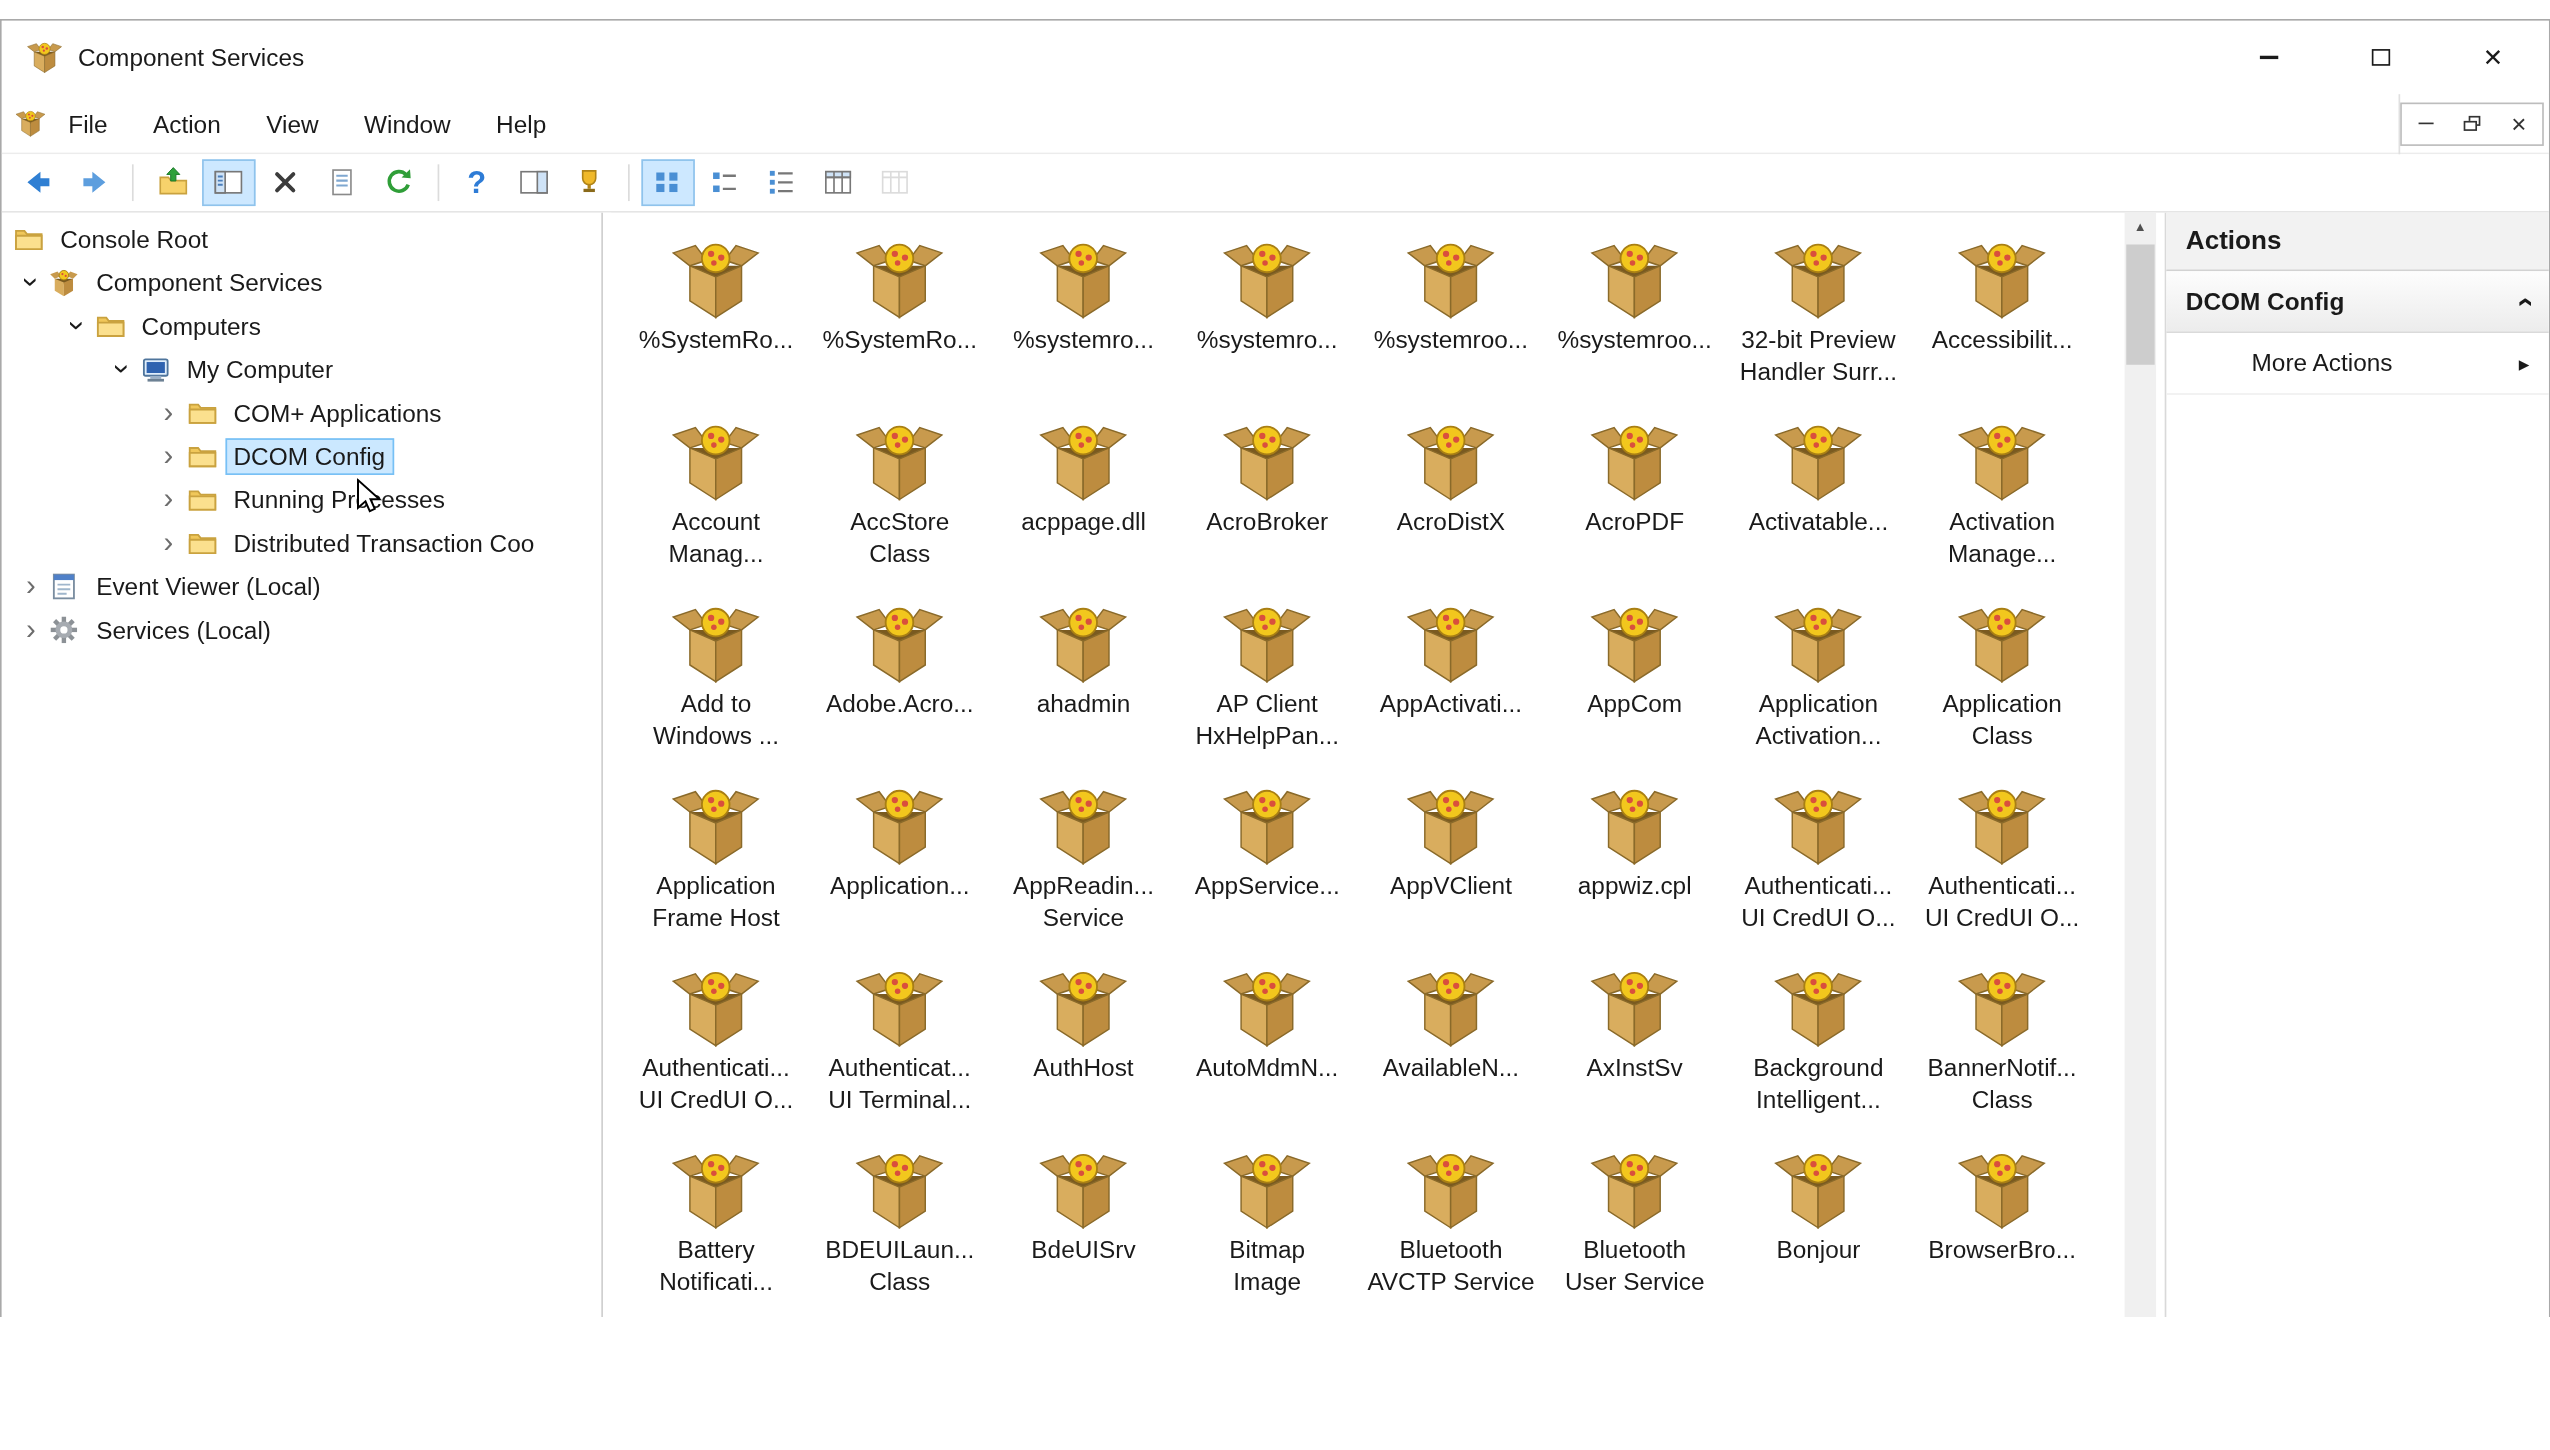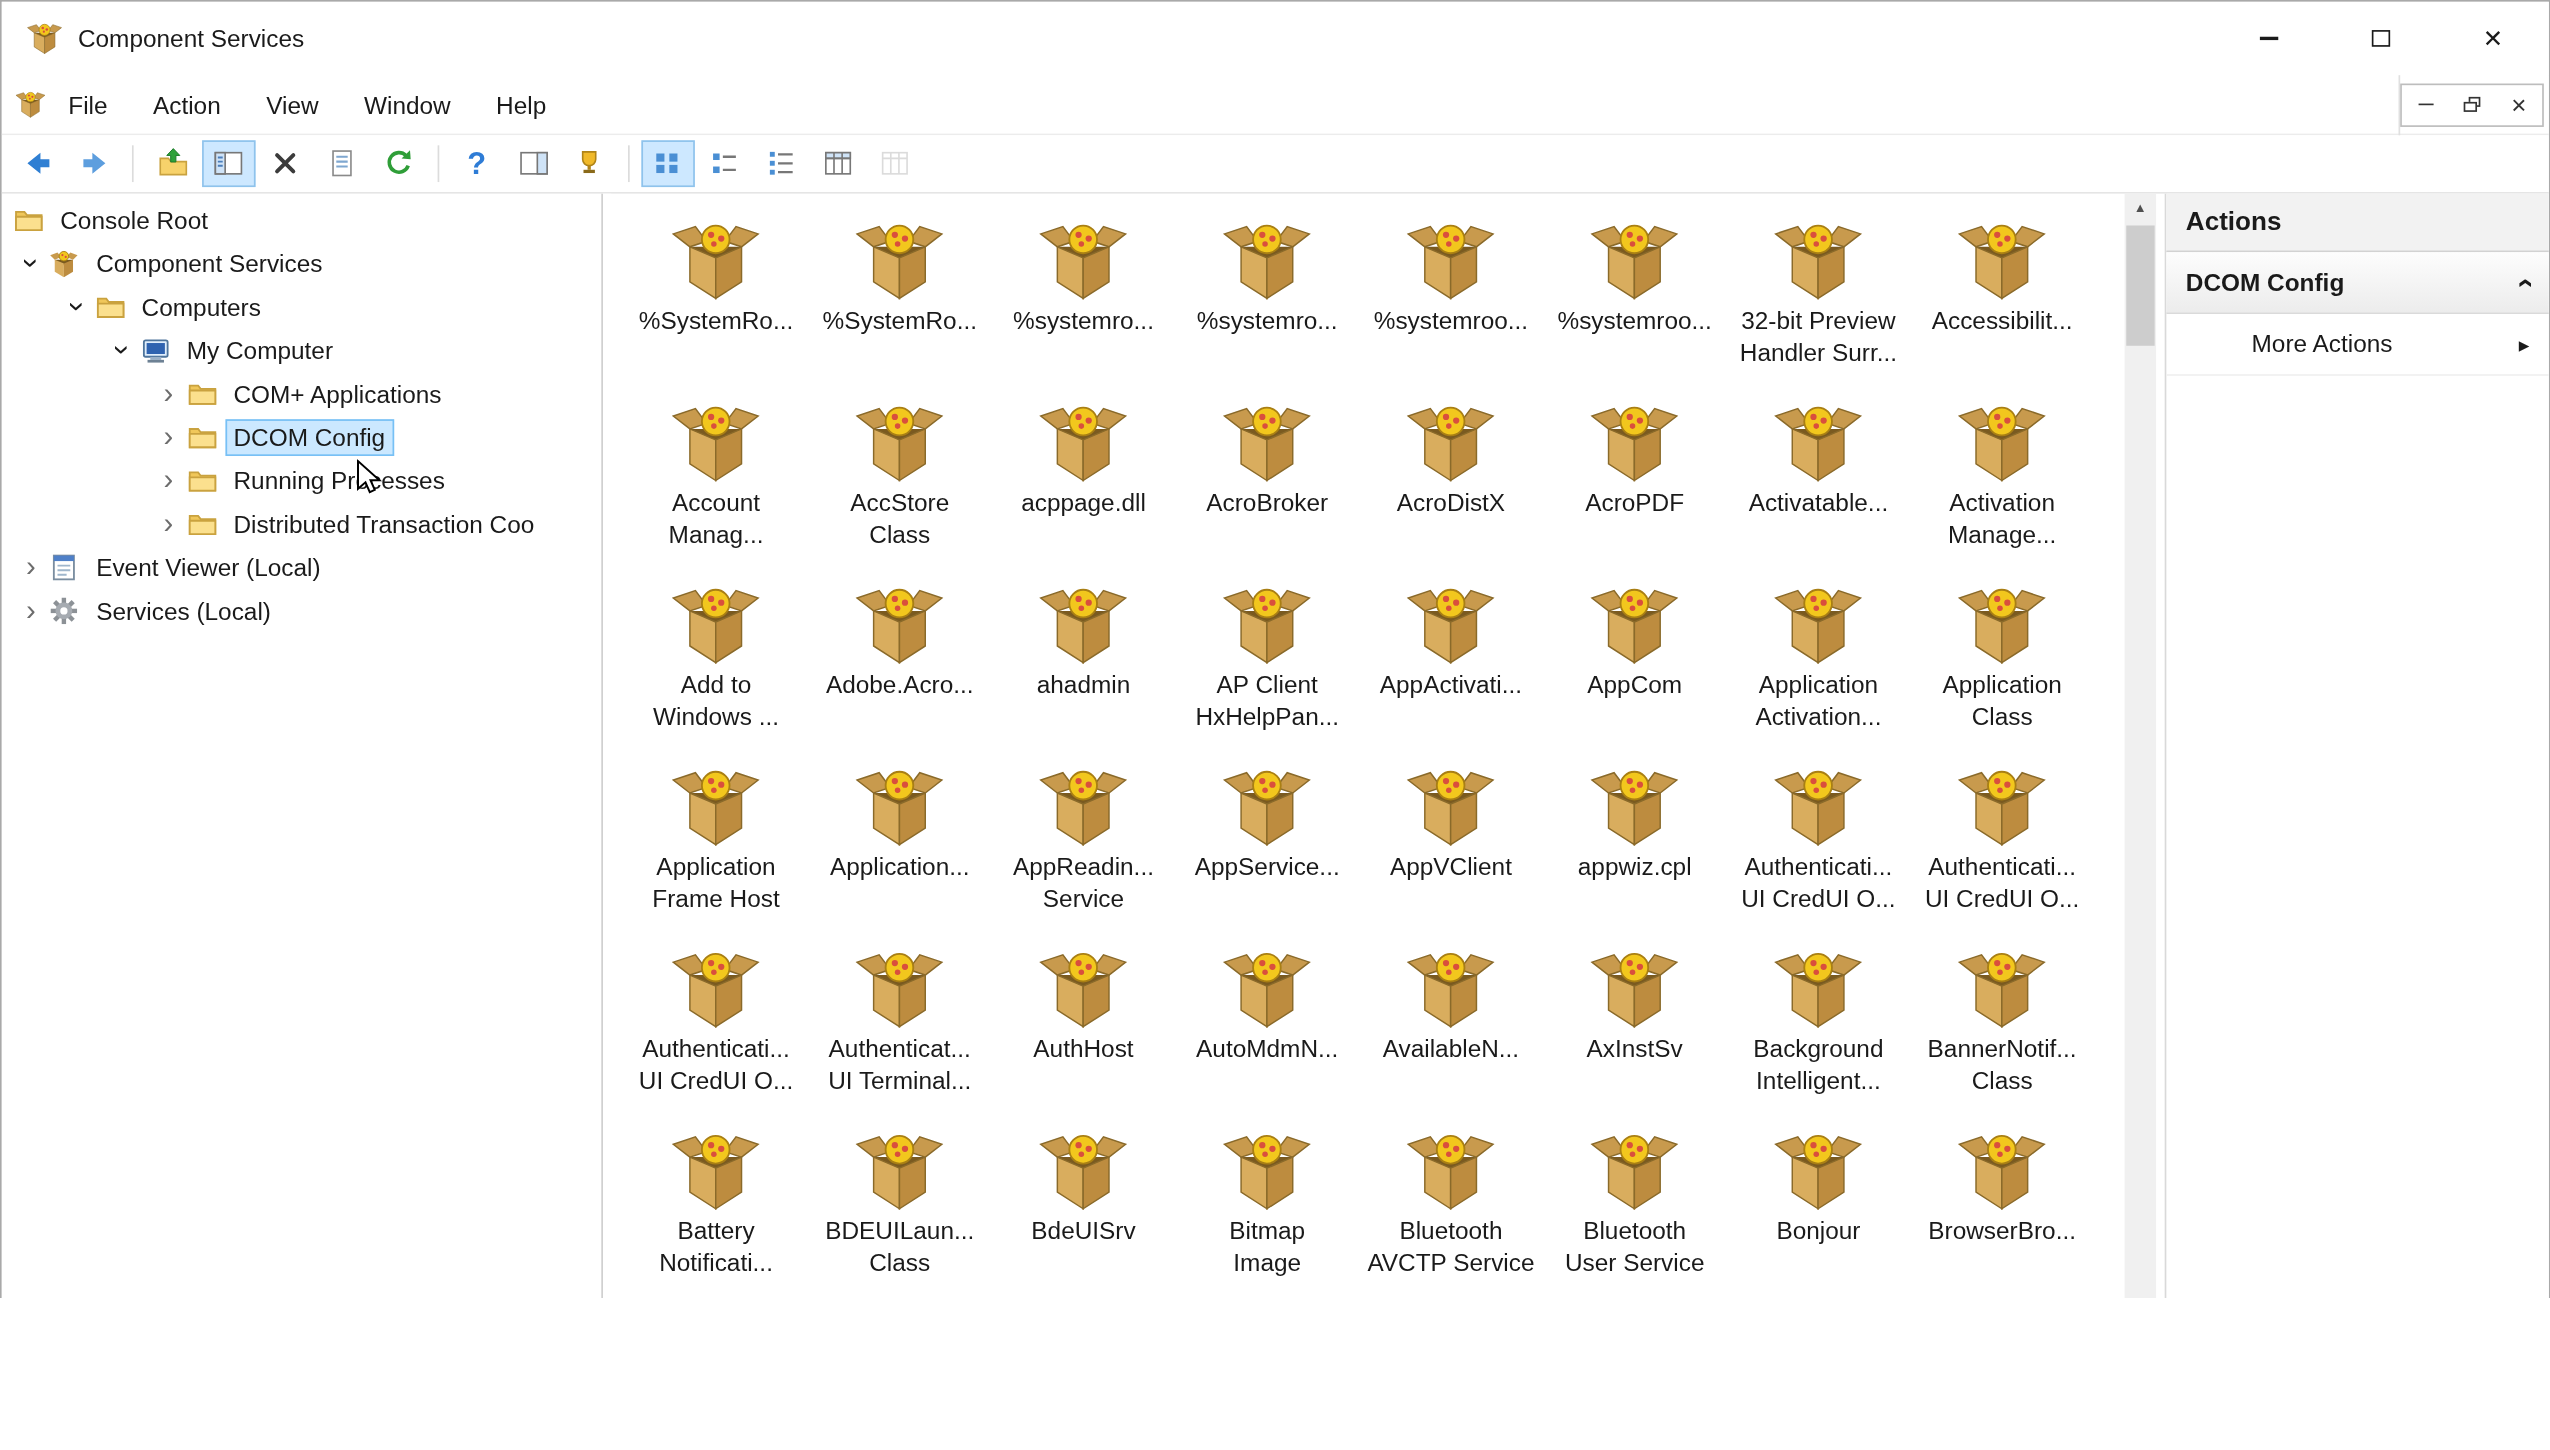--- a/index.html
+++ b/index.html
@@ -1,17 +1,17 @@
 <!DOCTYPE html>
 <html><head>
 <meta charset="utf-8">
 <style>
   * { box-sizing: border-box; margin: 0; padding: 0; }
   html,body { width:2550px; height:1451px; overflow:hidden; background:#fff; }
-  #viewport { width:2550px; height:1298px; overflow:hidden; }
+  #viewport { width:2550px; height:1298px; overflow:hidden;margin-top:19px; }
   #app {
     width:1527px; height:869px;
     transform:scale(1.67028); transform-origin:0 0;
     font-family:"Liberation Sans","DejaVu Sans",sans-serif;
     color:#1a1a1a; background:#fff; position:relative;
     border:1px solid #a9a9a9; overflow:hidden;
   }
   
   .titlebar { height:44px; display:flex; align-items:center; background:#fff; }
   .titlebar .app-icon { width:21.4px; height:19.5px; margin-left:14.6px; }

